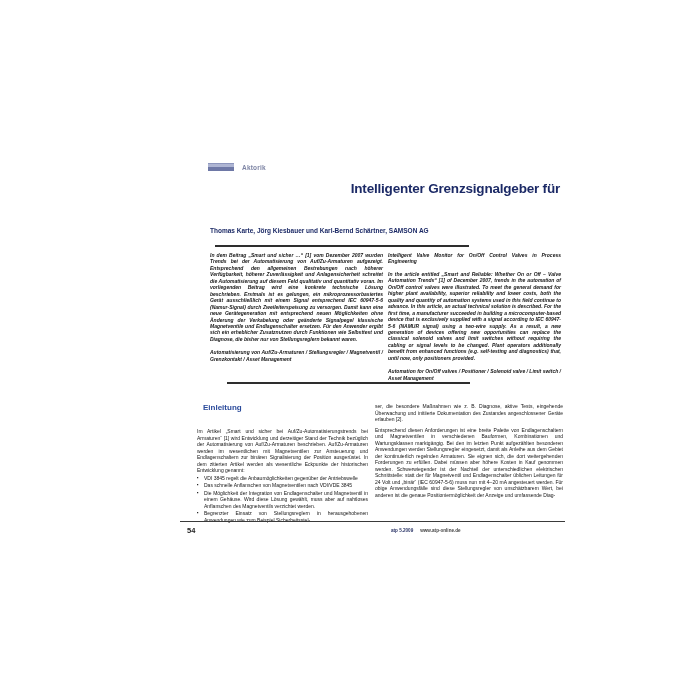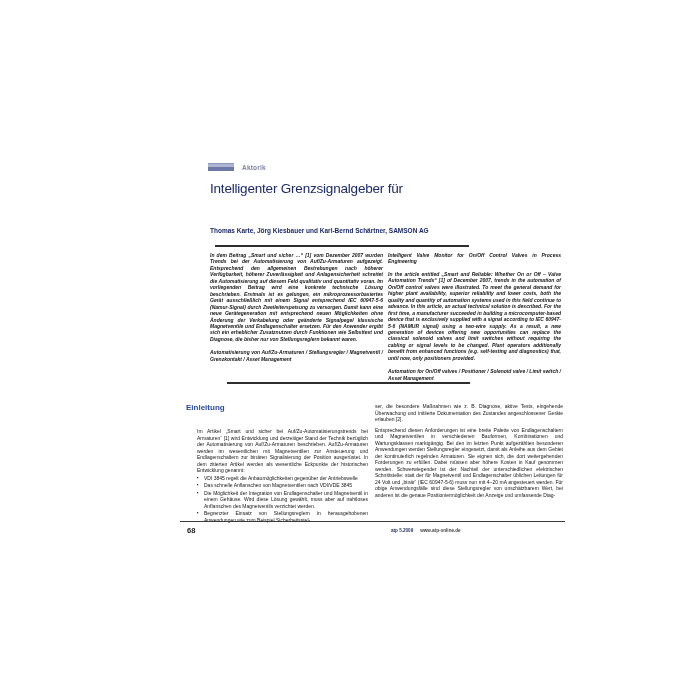--- a/index.html
+++ b/index.html
@@ -12,38 +12,38 @@
 
   
   .kicker{left:208px;top:163px;display:flex;align-items:center;gap:8px;}
   .kicker-bar{width:26px;height:7px;
     background:linear-gradient(to bottom,#aeb5d3 0 50%,#6e78a6 50% 100%);
     border-top:0.5px solid #8d96bd;}
   .kicker-text{font-size:6.5px;font-weight:bold;color:#7d84a4;letter-spacing:.2px;}
 
   
   .title{left:210px;top:181px;width:350px;font-size:13.5px;line-height:15.5px;
-    font-weight:normal;color:#1c2a66;letter-spacing:-0.2px;}
+    font-weight:bold;color:#1c2a66;letter-spacing:-0.2px;text-align:right;}
   .authors{left:210px;top:227px;width:350px;font-size:6.5px;font-weight:bold;color:#1c2a66;}
 
   
   .rule{background:#2e2e2e;height:1.5px;}
   .rule-top{left:215px;top:245px;width:254px;}
   .rule-mid{left:227px;top:382px;width:243px;}
   .rule-foot{left:180px;top:521px;width:385px;height:1px;background:#3a3a3a;}
 
   
   .abstract{left:210px;top:252px;width:352px;display:flex;gap:5px;}
   .abstract .col{width:173px;font-size:5px;line-height:6.45px;font-style:italic;
     font-weight:600;text-align:justify;color:#151515;}
   .abstract .en-title{margin:0 0 6px 0;font-weight:bold;}
   .abstract .keywords{margin-top:7px;}
 
   
-  .heading{left:186px;top:403px;font-size:8px;font-weight:bold;color:#2a4a9b;}
+  .heading{left:203px;top:403px;font-size:8px;font-weight:bold;color:#2a4a9b;}
 
   
   .bodycol{font-size:5px;line-height:6.5px;text-align:justify;color:#151515;}
   .body-left{left:197px;top:428px;width:171px;}
   .body-right{left:375px;top:403px;width:188px;}
   .body-right p{margin:0 0 4px 0;}
   .bullet{display:flex;margin-top:1px;}
   .bullet::before{content:"\25AA";flex:0 0 7px;font-size:4.5px;line-height:6.5px;color:#151515;}
   .bullet span{flex:1;text-align:justify;}
 
@@ -99,16 +99,16 @@
       <span>Begrenzter Einsatz von Stellungsreglern in herausgehobenen Anwendungen wie zum Beispiel Sicherheitsstel-</span>
     </div>
 </div>
 
 <div class="abs bodycol body-right">
   <p>ser, die besondere Maßnahmen wie z. B. Diagnose, aktive Tests, eingehende Überwachung und initiierte Dokumentation des Zustandes angeschlossener Geräte erlauben [2].</p>
   <p>Entsprechend diesen Anforderungen ist eine breite Palette von Endlagenschaltern und Magnetventilen in verschiedenen Bauformen, Kombinationen und Wartungsklassen marktgängig. Bei den im letzten Punkt aufgezählten besonderen Anwendungen werden Stellungsregler eingesetzt, damit als Anleihe aus dem Gebiet der kontinuierlich regelnden Armaturen. Sie eignen sich, die dort weitergehenden Forderungen zu erfüllen. Dabei müssen aber höhere Kosten in Kauf genommen werden. Schwerwiegender ist der Nachteil der unterschiedlichen elektrischen Schnittstelle: statt der für Magnetventil und Endlagenschalter üblichen Leitungen für 24 Volt und „binär“ (IEC 60947-5-6) muss nun mit 4–20 mA angesteuert werden. Für obige Anwendungsfälle sind diese Stellungsregler von unschätzbarem Wert, bei anderen ist die genaue Positioniermöglichkeit der Anzeige und umfassende Diag-</p>
 </div>
 
 <div class="abs rule-foot"></div>
-<div class="abs page-number">68</div>
+<div class="abs page-number">54</div>
 <div class="abs footer-right">
   <span>atp 5.2009</span><span class="site">www.atp-online.de</span>
 </div>
 
 </body></html>

